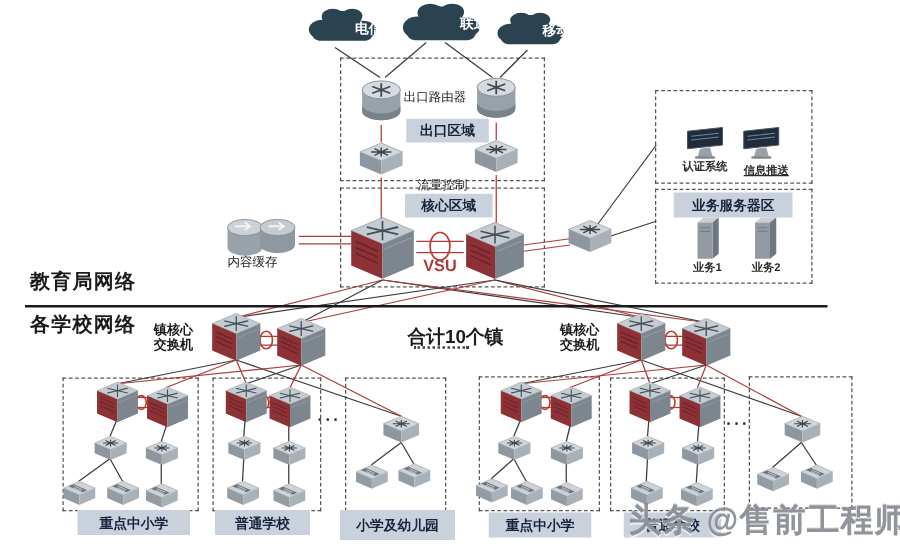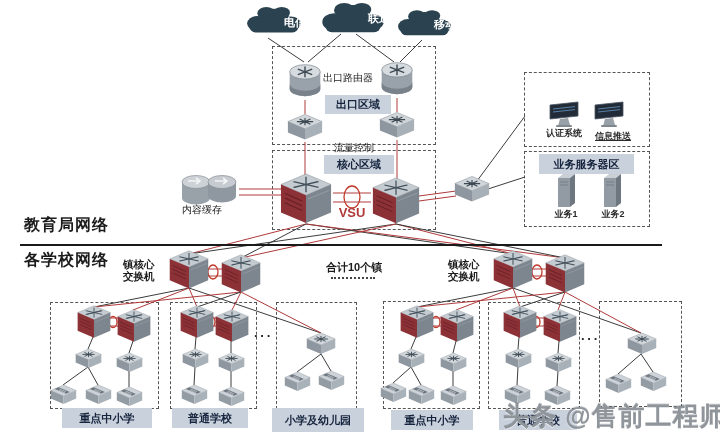--- a/index.html
+++ b/index.html
@@ -286,21 +286,21 @@
 <div class="lbl b9 ctr" style="left:550px;top:208px;width:32px;">业务1</div>
 <div class="lbl b9 ctr" style="left:597px;top:208px;width:32px;">业务2</div>
 
 <div class="lbl net" style="left:24px;top:250px;">各学校网络</div>
 <div class="lbl net" style="left:24px;top:215px;">教育局网络</div>
 
 <div class="townlbl" style="left:123px;top:258px;width:48px;">镇核心
 交换机</div>
 <div class="townlbl" style="left:448px;top:258px;width:48px;">镇核心
 交换机</div>
-<div class="lbl" style="left:326px;top:260px;font-size:11px;font-weight:bold;">合计10个镇</div>
+<div class="lbl" style="left:326px;top:260px;font-size:15px;font-weight:bold;">合计10个镇</div>
 <div class="dotline" style="left:331px;top:277px;width:44px;"></div>
 <div class="lbl dots" style="left:254px;top:328px;">···</div>
 <div class="lbl dots" style="left:581px;top:331px;">···</div>
 
 <div class="bar" style="left:62px;top:408px;width:90px;height:20px;">重点中小学</div>
 <div class="bar" style="left:172px;top:408px;width:76px;height:20px;">普通学校</div>
 <div class="bar" style="left:272px;top:408px;width:92px;height:24px;">小学及幼儿园</div>
 <div class="bar" style="left:391px;top:410px;width:82px;height:20px;">重点中小学</div>
 <div class="bar" style="left:499px;top:410px;width:78px;height:20px;">普通学校</div>
 

